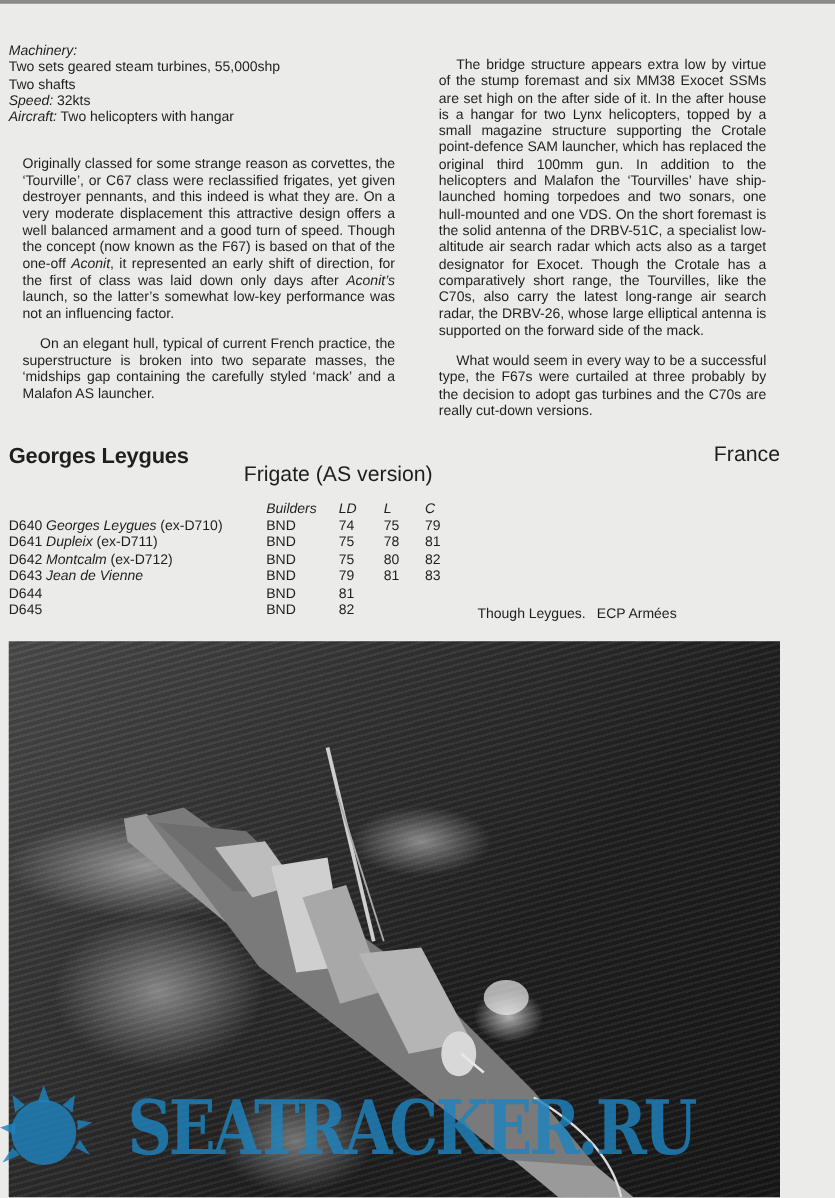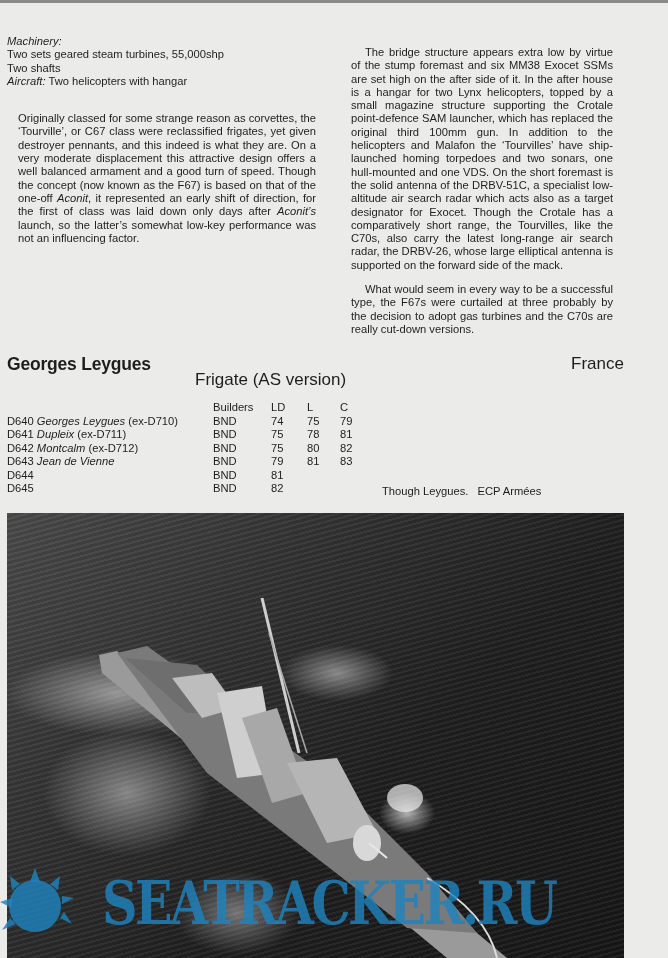--- a/index.html
+++ b/index.html
@@ -24,21 +24,21 @@
     .h-type { position: absolute; left: 188px; top: 16px; font-size: 17px; }
     .h-country { position: absolute; right: 0; top: 0; font-size: 17px; }
 
     .ships { position: absolute; left: 7px; top: 401px; font-size: 11.2px; line-height: 13.3px; }
     .ships .row { position: relative; height: 13.5px; white-space: nowrap; }
     .ships .c-name { position: absolute; left: 0; }
     .ships .c-bld { position: absolute; left: 206px; }
     .ships .c-ld { position: absolute; left: 264px; }
     .ships .c-l { position: absolute; left: 300px; }
     .ships .c-c { position: absolute; left: 333px; }
-    .ships .hdr span { }
+    .ships .hdr span { font-style: italic; }
 
     .caption { position: absolute; left: 382px; top: 485px; font-size: 11.2px; white-space: nowrap; }
     .caption .sp { display: inline-block; width: 9px; }
 
     .photo {
       position: absolute; left: 7px; top: 513px; width: 617px; height: 445px; overflow: hidden;
       background:
         radial-gradient(ellipse 160px 60px at 110px 180px, rgba(230,230,230,0.55), rgba(230,230,230,0) 70%),
         radial-gradient(ellipse 120px 90px at 120px 280px, rgba(220,220,220,0.5), rgba(220,220,220,0) 70%),
         radial-gradient(ellipse 80px 40px at 330px 160px, rgba(230,230,230,0.5), rgba(230,230,230,0) 70%),
@@ -63,24 +63,26 @@
 </head>
 <body>
 
 <div class="topbar"></div>
 
 <div class="col col-left">
   <div class="specs">
     <div><i>Machinery:</i></div>
     <div>Two sets geared steam turbines, 55,000shp</div>
     <div>Two shafts</div>
+    <div><i>Speed:</i><span> 32kts</span></div>
     <div><i>Aircraft:</i><span> Two helicopters with hangar</span></div>
   </div>
   <div class="gap"></div>
   <p><span>Originally classed for some strange reason as corvettes, the ‘Tourville’, or C67 class were reclassified frigates, yet given destroyer pennants, and this indeed is what they are. On a very moderate displacement this attractive design offers a well balanced armament and a good turn of speed. Though the concept (now known as the F67) is based on that of the one-off </span><i>Aconit</i><span>, it represented an early shift of direction, for the first of class was laid down only days after </span><i>Aconit’s</i><span> launch, so the latter’s somewhat low-key performance was not an influencing factor.</span></p>
+  <p class="indent">On an elegant hull, typical of current French practice, the superstructure is broken into two separate masses, the ‘midships gap containing the carefully styled ‘mack’ and a Malafon AS launcher.</p>
 </div>
 
 <div class="col col-right">
   <p class="indent">The bridge structure appears extra low by virtue of the stump foremast and six MM38 Exocet SSMs are set high on the after side of it. In the after house is a hangar for two Lynx helicopters, topped by a small magazine structure supporting the Crotale point-defence SAM launcher, which has replaced the original third 100mm gun. In addition to the helicopters and Malafon the ‘Tourvilles’ have ship-launched homing torpedoes and two sonars, one hull-mounted and one VDS. On the short foremast is the solid antenna of the DRBV-51C, a specialist low-altitude air search radar which acts also as a target designator for Exocet. Though the Crotale has a comparatively short range, the Tourvilles, like the C70s, also carry the latest long-range air search radar, the DRBV-26, whose large elliptical antenna is supported on the forward side of the mack.</p>
   <p class="indent">What would seem in every way to be a successful type, the F67s were curtailed at three probably by the decision to adopt gas turbines and the C70s are really cut-down versions.</p>
 </div>
 
 <div class="heading">
   <span class="h-name">Georges Leygues</span>
   <span class="h-type">Frigate (AS version)</span>

